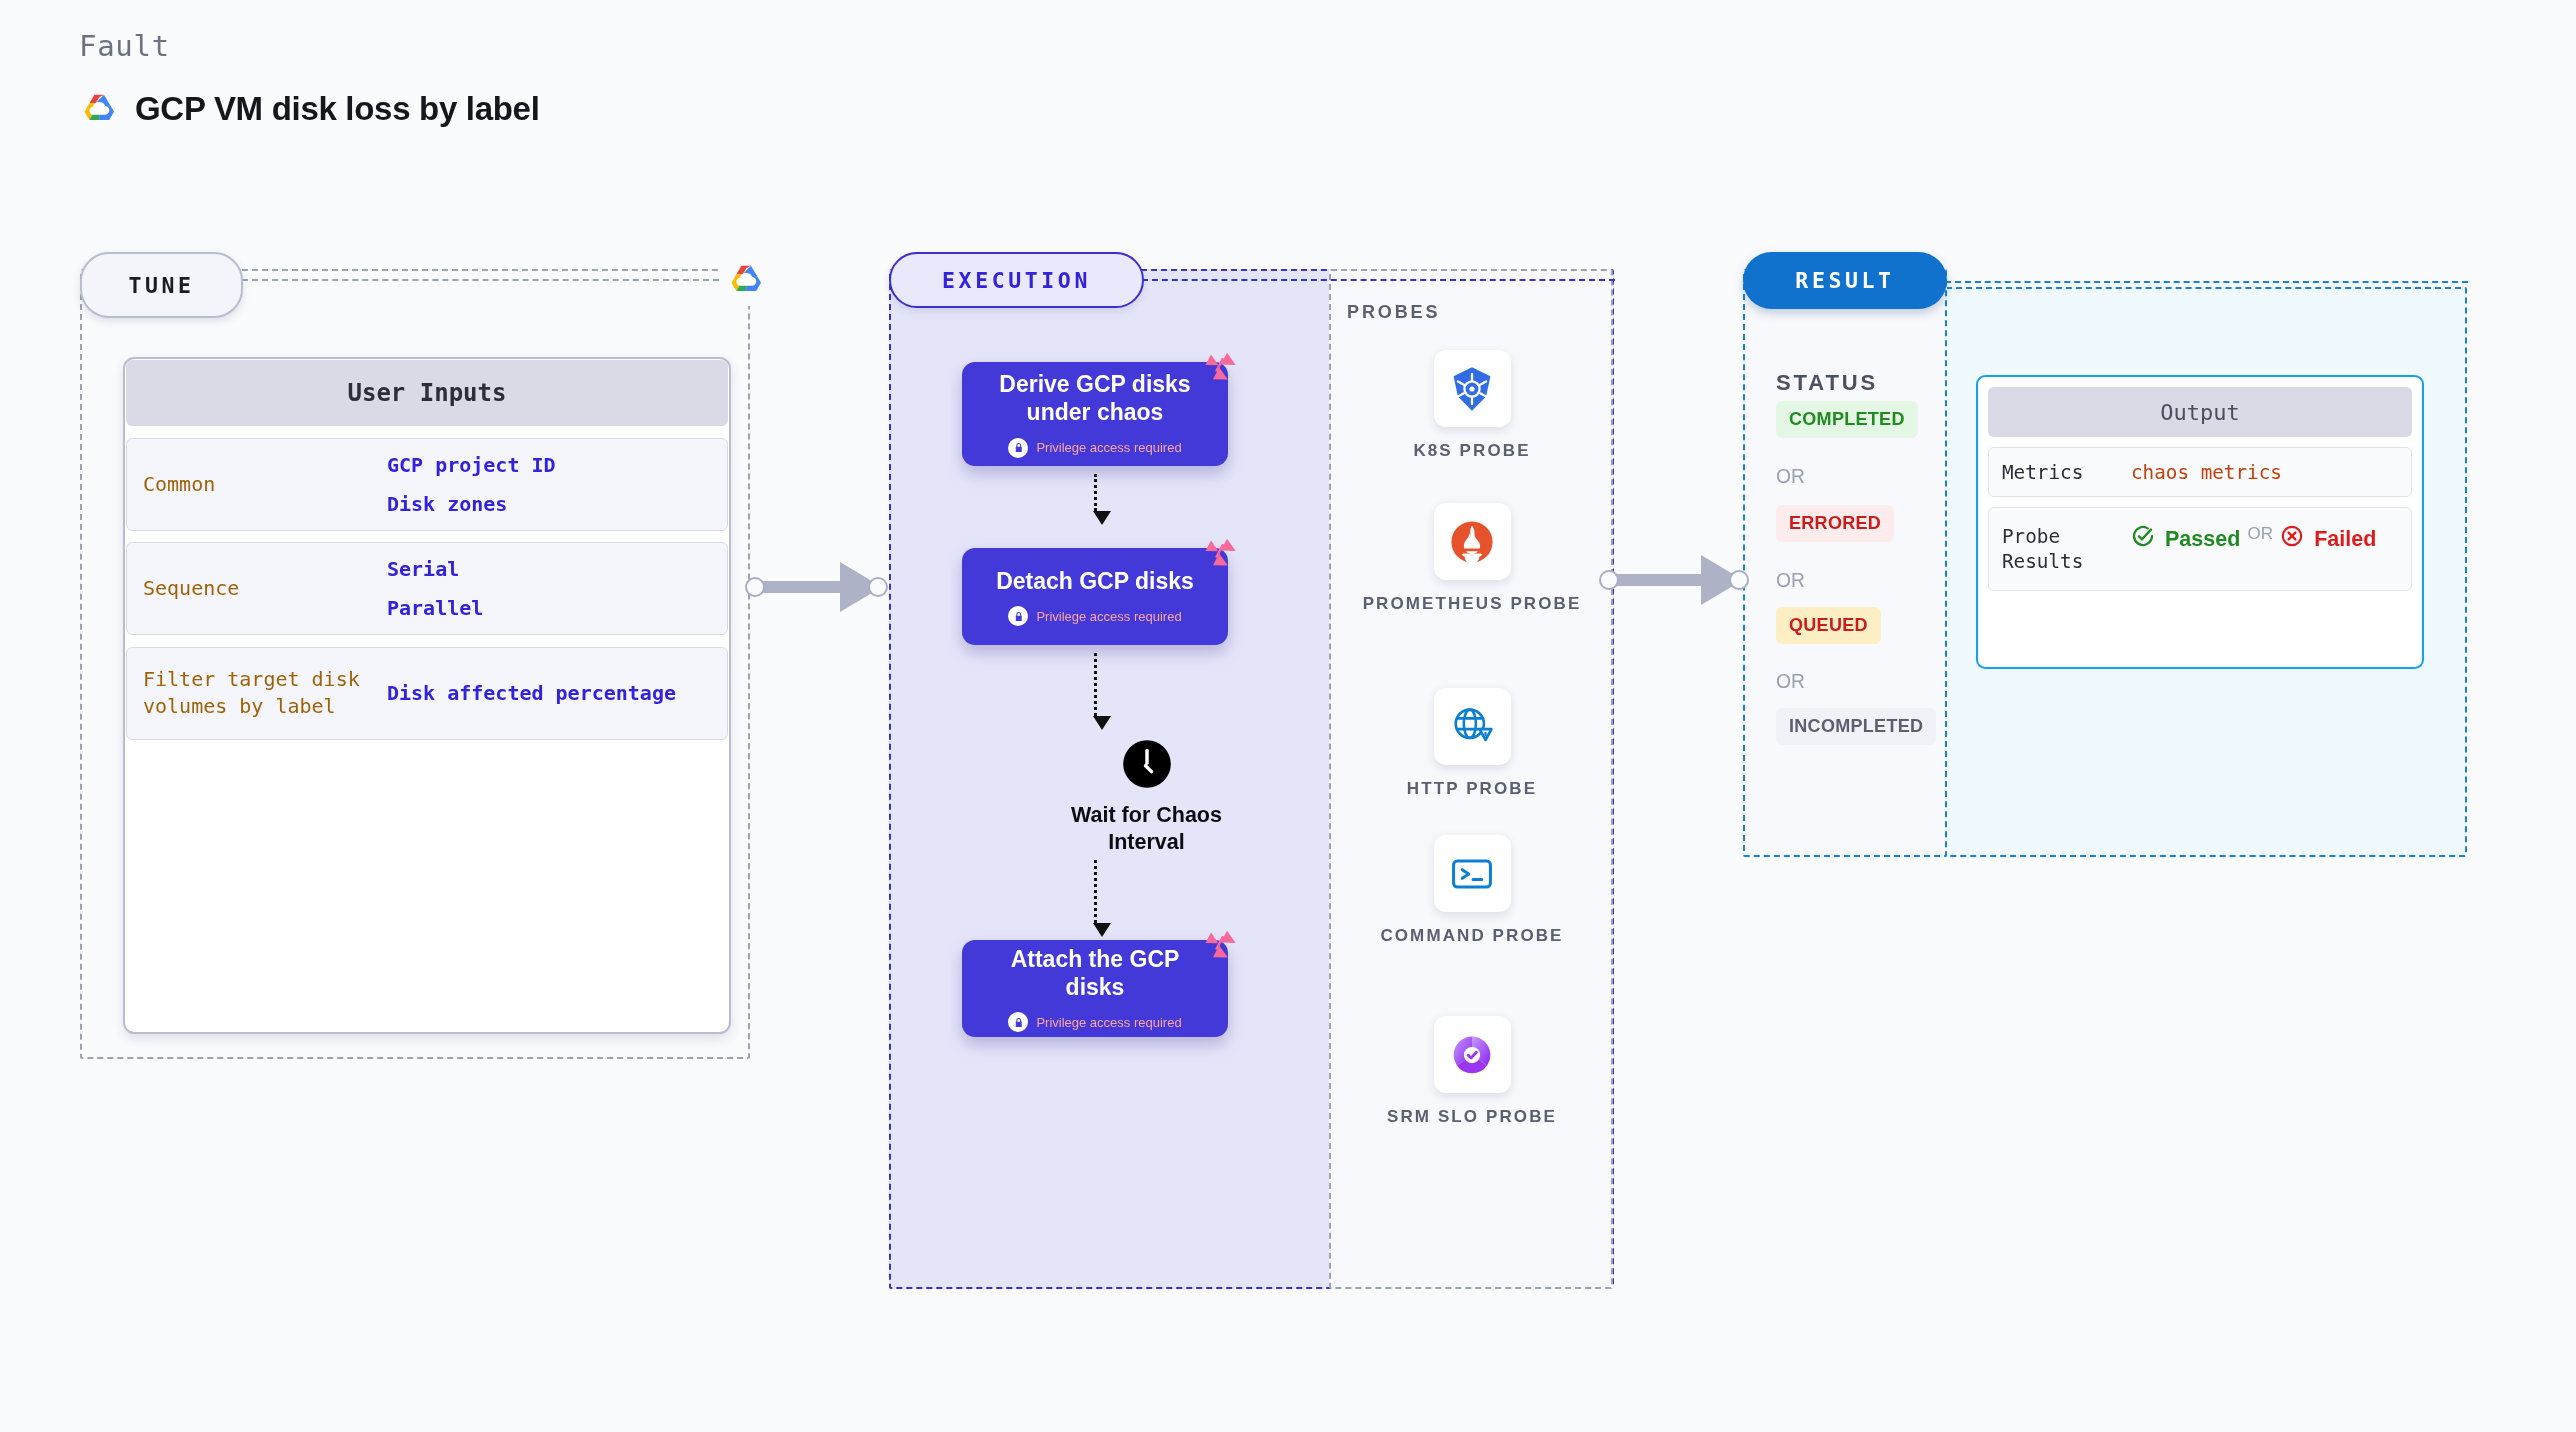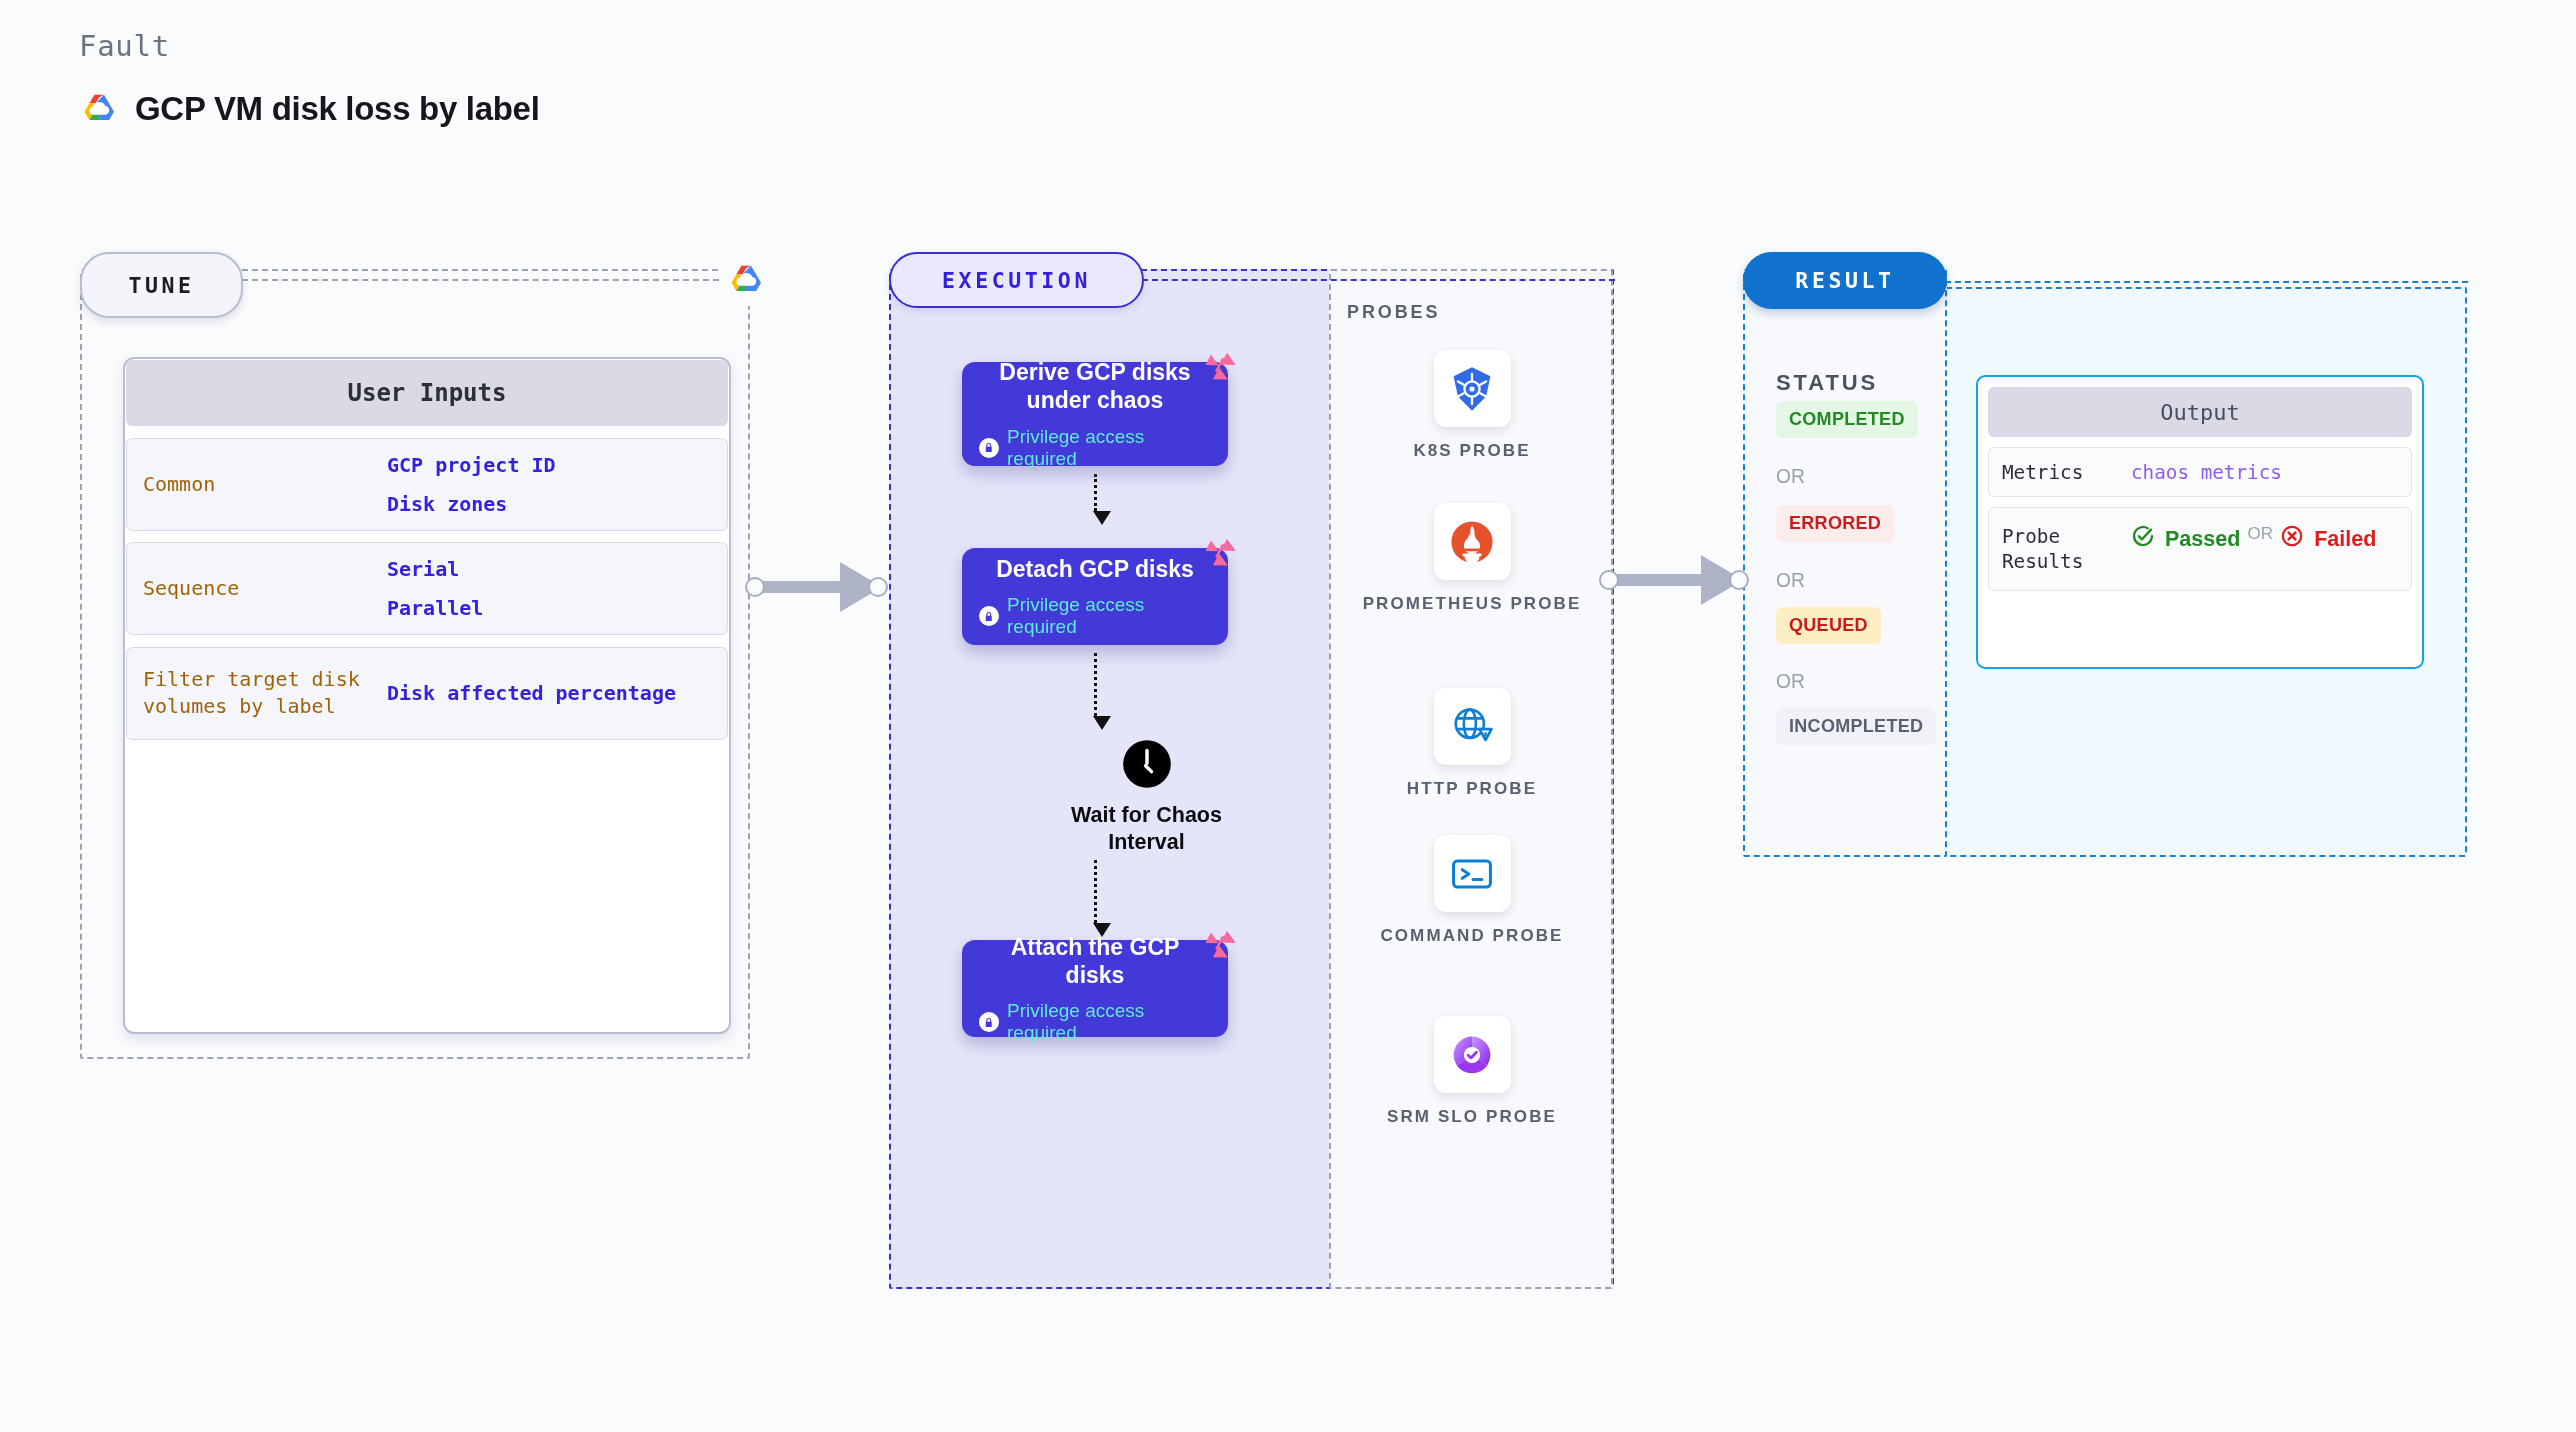--- a/index.html
+++ b/index.html
@@ -89,21 +89,21 @@
   }
 
   .exec-card {
     position: absolute; background: #4338d8; border-radius: 13px;
     box-shadow: 0 7.2px 16px rgba(45,40,130,.26);
     display: flex; flex-direction: column; align-items: center; justify-content: center;
     padding: 14.3px 17px; color: #fff;
   }
   .exec-card .ct { font-size: 23px; font-weight: bold; text-align: center; line-height: 1.22; }
   .exec-card .priv { display: flex; align-items: center; gap: 8px; margin-top: 11.5px; }
-  .exec-card .priv span { font-size: 19px; color: #5eead4; }
+  .exec-card .priv span { font-size: 13px; color: #fca5a5; }
   .lock-badge {
     width: 20px; height: 20px; border-radius: 50%; background: #fff;
     display: flex; align-items: center; justify-content: center; flex: none;
   }
   .litmus { position: absolute; right: -11.5px; top: -16px; }
 
   .flow-arrow { position: absolute; width: 4.3px; }
   .flow-arrow .ln { width: 0; margin: 0 auto; border-left: 3.6px dotted #111; }
   .flow-arrow .tip {
     width: 0; height: 0; margin: 0 auto;
@@ -156,21 +156,21 @@
   }
   .out-row {
     margin-top: 10px; background: #fafbfd; border: 1.4px solid #e0e3ec; border-radius: 5.7px;
     display: flex; align-items: center; padding: 11.5px 13px;
   }
   .out-row .lbl {
     width: 129px; font-family: "DejaVu Sans Mono", monospace; font-size: 19.3px;
     color: #2b2e38; line-height: 1.3;
   }
   .out-row .mval {
-    font-family: "DejaVu Sans Mono", monospace; font-size: 19.3px; color: #8b5cf6;
+    font-family: "DejaVu Sans Mono", monospace; font-size: 19.3px; color: #c2410c;
   }
   .pr-col { display: flex; flex-direction: row; gap: 7.2px; }
   .pr-line { display: flex; align-items: center; gap: 10px; font-size: 21.5px; font-weight: bold; }
   .pr-or { font-size: 17px; color: #9aa0b0; font-weight: normal; }
 </style>
 </head>
 <body>
 
 <div id="header">
   <div id="fault-label">Fault</div>

